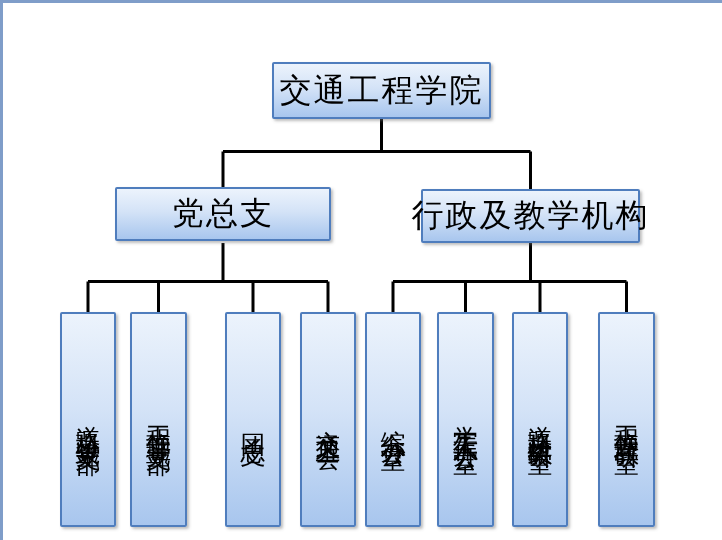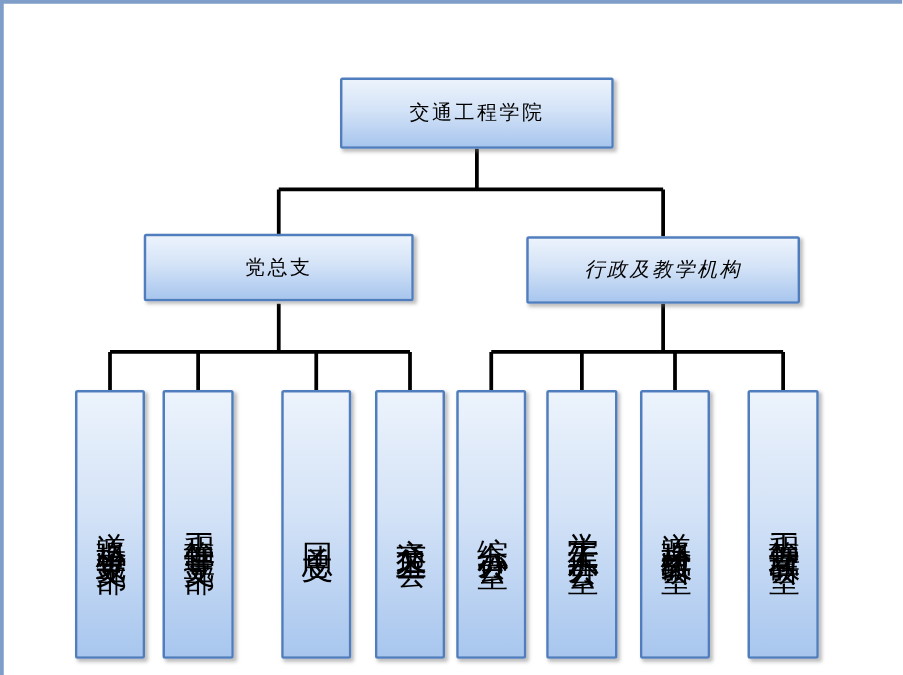--- a/index.html
+++ b/index.html
@@ -39,36 +39,36 @@
     background: linear-gradient(180deg, #ecf3fc 0%, #d4e3f7 45%, #a8c6ee 100%);
     border: 2px solid #4f7dbd;
     border-radius: 2px;
     box-shadow: 2px 2px 3px rgba(110,110,110,0.45);
     display: flex;
     align-items: center;
     justify-content: center;
     color: #000000;
   }
   .h-node span {
-    font-size: 16px;
+    font-size: 32px;
     letter-spacing: 2px;
     white-space: nowrap;
   }
   .v-node span {
     writing-mode: vertical-rl;
     text-orientation: upright;
     font-size: 25px;
     line-height: 1;
     letter-spacing: 4px;
   }
   
   #node-root   { left: 272px; top: 62px;  width: 219px; height: 57px; }
   
   #node-b0     { left: 115px; top: 187px; width: 216px; height: 54px; }
-  #node-b1     { left: 421px; top: 189px; width: 219px; height: 54px; font-style: italic; }
+  #node-b1     { left: 421px; top: 189px; width: 219px; height: 54px; }
   
   .leaf        { top: 312px; height: 215px; }
   #node-c00    { left: 60px;  width: 56px; }
   #node-c01    { left: 130px; width: 57px; }
   #node-c02    { left: 225px; width: 56px; }
   #node-c03    { left: 300px; width: 56px; }
   #node-c10    { left: 365px; width: 56px; }
   #node-c11    { left: 437px; width: 57px; }
   #node-c12    { left: 512px; width: 56px; }
   #node-c13    { left: 598px; width: 57px; }

